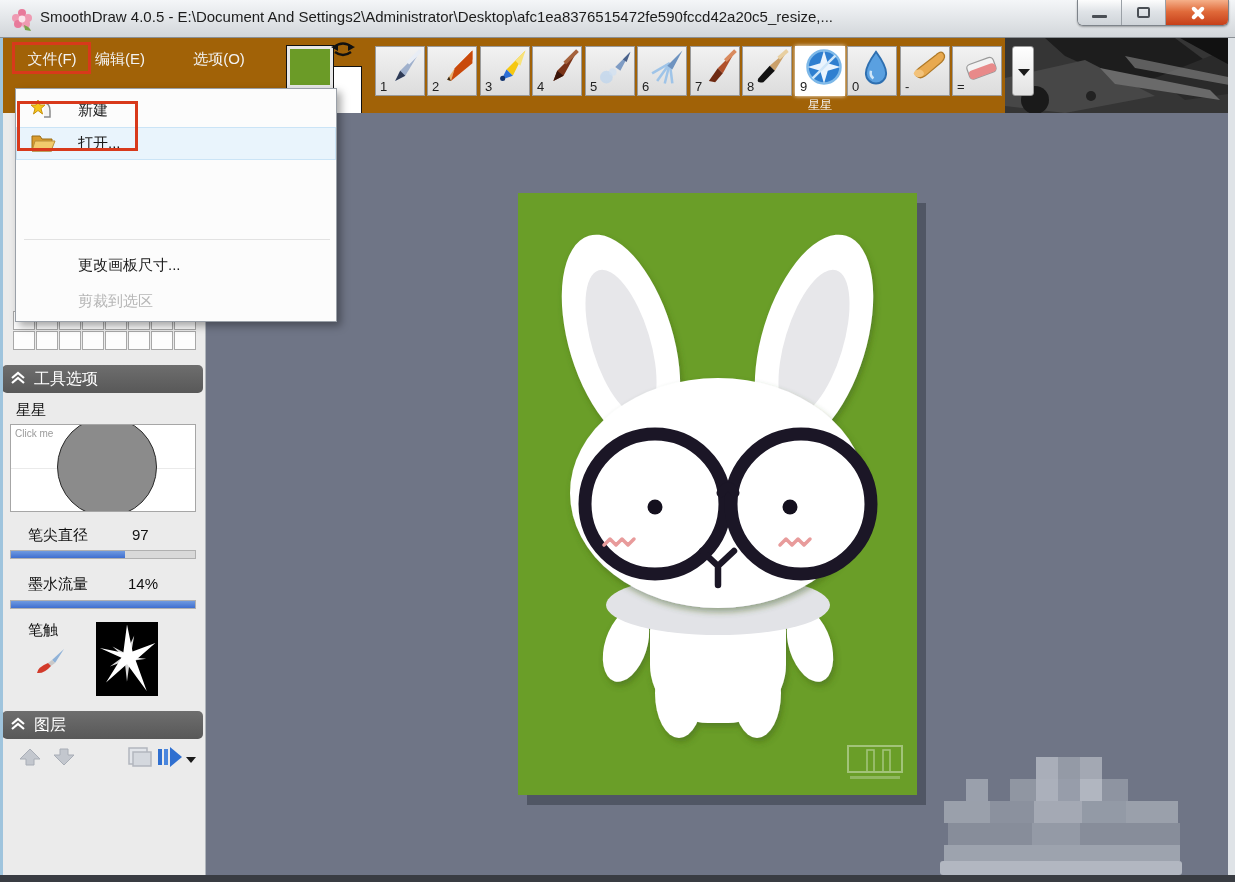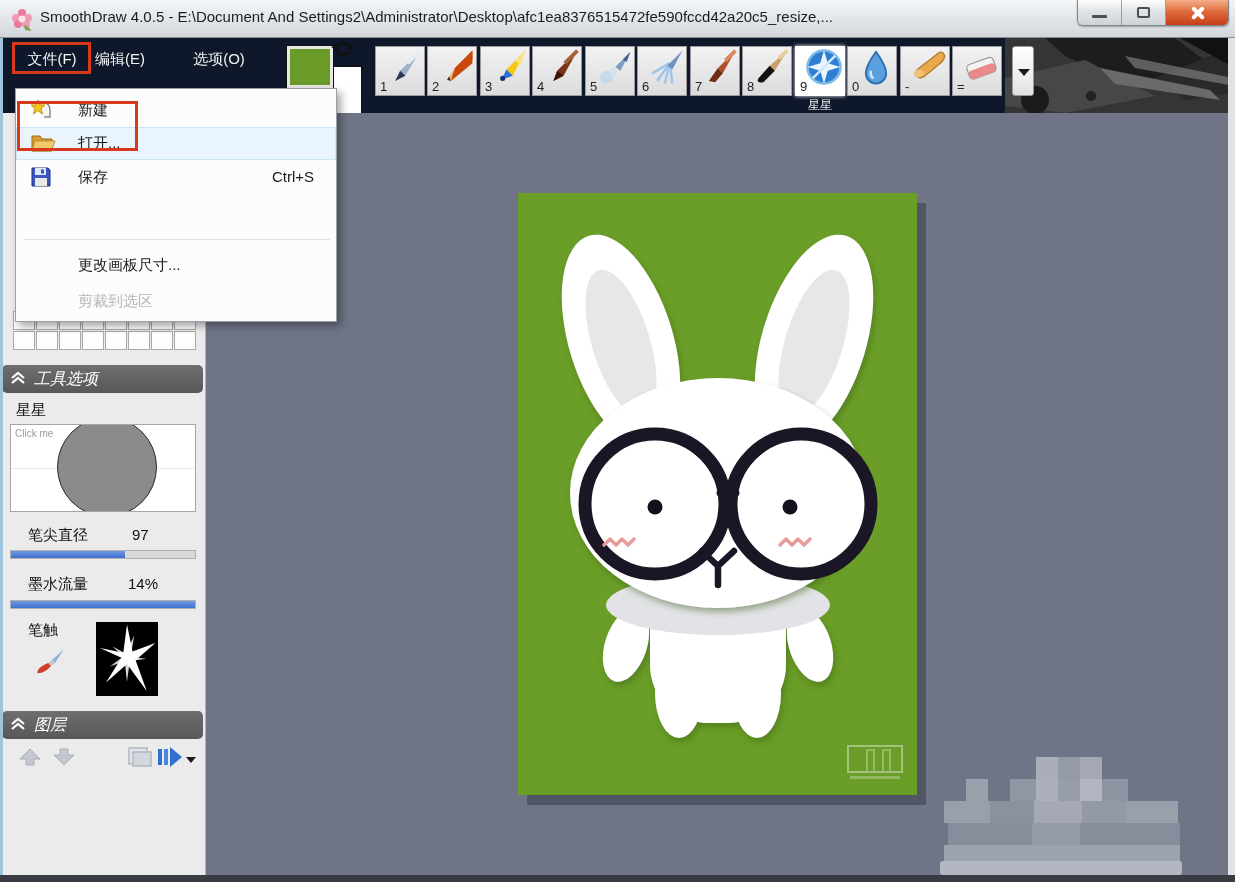--- a/index.html
+++ b/index.html
@@ -16,21 +16,21 @@
   .win-controls { position:absolute; right:6px; top:0; height:26px; display:flex; border:1px solid #7d838a; border-top:none; border-radius:0 0 6px 6px; overflow:hidden; box-shadow:0 1px 2px rgba(0,0,0,.3); }
   .win-btn { width:44px; height:26px; background:linear-gradient(#fdfdfd,#dfe3e7 45%,#cdd2d7); border-right:1px solid #9aa0a6; position:relative; cursor:pointer; }
   .win-btn.close { width:62px; background:linear-gradient(#f5b08a,#e06a3a 45%,#c43c17); border-right:none; }
   .glyph-min { position:absolute; left:14px; top:15px; width:15px; height:3px; background:#4a4f55; border-radius:1px; }
   .glyph-max { position:absolute; left:15px; top:7px; width:13px; height:11px; border:2px solid #4a4f55; border-radius:2px; }
   .glyph-close { position:absolute; left:23px; top:5px; width:16px; height:16px; }
   .glyph-close:before,.glyph-close:after { content:""; position:absolute; left:7px; top:0; width:4px; height:16px; background:#fff; border-radius:2px; }
   .glyph-close:before { transform:rotate(45deg); } .glyph-close:after { transform:rotate(-45deg); }
 
   
-  .toolstrip { position:absolute; left:0; top:38px; width:1235px; height:75px; background:#0f172a; overflow:hidden; }
+  .toolstrip { position:absolute; left:0; top:38px; width:1235px; height:75px; background:#a16207; overflow:hidden; }
   .splatter { position:absolute; right:0; top:0; }
   .menu-item { position:absolute; top:6px; height:30px; line-height:30px; width:76px; text-align:center;
     color:#f2f2f2; font-size:15px; cursor:pointer; }
   .swatch-fg { position:absolute; left:286px; top:7px; width:48px; height:44px; border:1px solid #111; outline:3px solid #e8e8e8; outline-offset:-4px; }
   .swatch-bg { position:absolute; left:318px; top:28px; width:44px; height:52px; background:#fff; border:1px solid #111; }
   .swap-icon { position:absolute; left:330px; top:2px; }
   .tool-btn { position:absolute; top:8px; width:50px; height:50px; background:linear-gradient(#f2f2f2,#dcdcdc); border:1px solid #9a9a9a; cursor:pointer; }
   .tool-btn.selected { background:#ffffff; border-color:#fff; box-shadow:0 0 4px #fff; }
   .tool-key { position:absolute; left:4px; bottom:1px; font-size:13px; color:#222; }
   .tool-ic { position:absolute; right:1px; top:1px; }
@@ -40,21 +40,21 @@
 
   
   .sidebar { position:absolute; left:0; top:113px; width:206px; height:762px; background:#ebebeb; border-right:1px solid #b0b5bb; }
   .edge-blue { position:absolute; left:0; top:38px; width:3px; height:837px; background:#9fc4dd; z-index:40; }
   .edge-right { position:absolute; left:1228px; top:38px; width:7px; height:837px; background:#dfe3e7; z-index:40; }
   .edge-bottom { position:absolute; left:0; top:875px; width:1235px; height:7px; background:#393c42; z-index:41; }
 
   .palette { position:absolute; left:13px; top:198px; width:184px; display:flex; flex-wrap:wrap; }
   .pal-cell { width:22px; height:19px; background:#fdfdfd; border:1px solid #a8a8a8; margin:0 1px 1px 0; }
 
-  .panel-hdr { position:absolute; left:2px; width:201px; height:28px; background:linear-gradient(#6e6e6e,#585858); border-radius:5px; color:#fff; font-size:16px; line-height:28px; padding-left:32px;font-style:italic; }
+  .panel-hdr { position:absolute; left:2px; width:201px; height:28px; background:linear-gradient(#6e6e6e,#585858); border-radius:5px; color:#fff; font-size:16px; line-height:28px; padding-left:32px; }
   .panel-hdr svg { position:absolute; left:8px; top:6px; }
   .hdr-tools { top:252px; } .hdr-layers { top:598px; }
 
   .tool-name { position:absolute; left:16px; top:288px; font-size:15px; color:#111; }
   .preview-box { position:absolute; left:10px; top:311px; width:186px; height:88px; background:#fff; border:1px solid #a6a6a6; overflow:hidden; cursor:pointer; }
   .preview-hint { position:absolute; left:4px; top:3px; font-size:10px; color:#9a9a9a; }
   .preview-mid { position:absolute; left:0; top:43px; width:100%; height:1px; background:#eaeaea; }
   .preview-circle { position:absolute; left:46px; top:-8px; width:100px; height:100px; border-radius:50%; background:#8b8b8b; border:1px solid #2a2a2a; }
 
   .opt-label { position:absolute; font-size:15px; color:#111; }
@@ -422,30 +422,20 @@
         </svg>
       <span class="fm-label">新建</span>
     </div>
     <div class="fm-item fm-open" style="top:38px; height:33px">
       <svg class="fm-ico" width="26" height="22" viewBox="0 0 26 22">
           <path d="M2 4 L10 4 L12 7 L22 7 L22 19 L2 19 Z" fill="#d89b2e" stroke="#9a6c14" stroke-width="1"></path>
           <path d="M5 9 L25 9 L21 19 L2 19 Z" fill="#f2cb6c" stroke="#b8903a" stroke-width="1"></path>
         </svg>
       <span class="fm-label">打开...</span>
     </div>
-    <div class="fm-item" style="top:72px">
-      <svg class="fm-ico" width="22" height="22" viewBox="0 0 22 22">
-          <path d="M2 2 L18 2 L20 4 L20 20 L2 20 Z" fill="#3a57c4" stroke="#22307a" stroke-width="1"></path>
-          <rect x="5" y="2" width="11" height="7" fill="#dfe6f5"></rect>
-          <rect x="11" y="3.5" width="3" height="4" fill="#3a57c4"></rect>
-          <rect x="5" y="12" width="12" height="8" fill="#e8e8e8"></rect>
-        </svg>
-      <span class="fm-label">保存</span>
-      <span class="fm-short">Ctrl+S</span>
-    </div>
     <div class="fm-sep"></div>
     <div class="fm-item" style="top:160px">
       <span class="fm-label">更改画板尺寸...</span>
     </div>
     <div class="fm-item fm-disabled" style="top:196px">
       <span class="fm-label">剪裁到选区</span>
     </div>
   </div>
 
   <div class="ann ann-file"></div>

